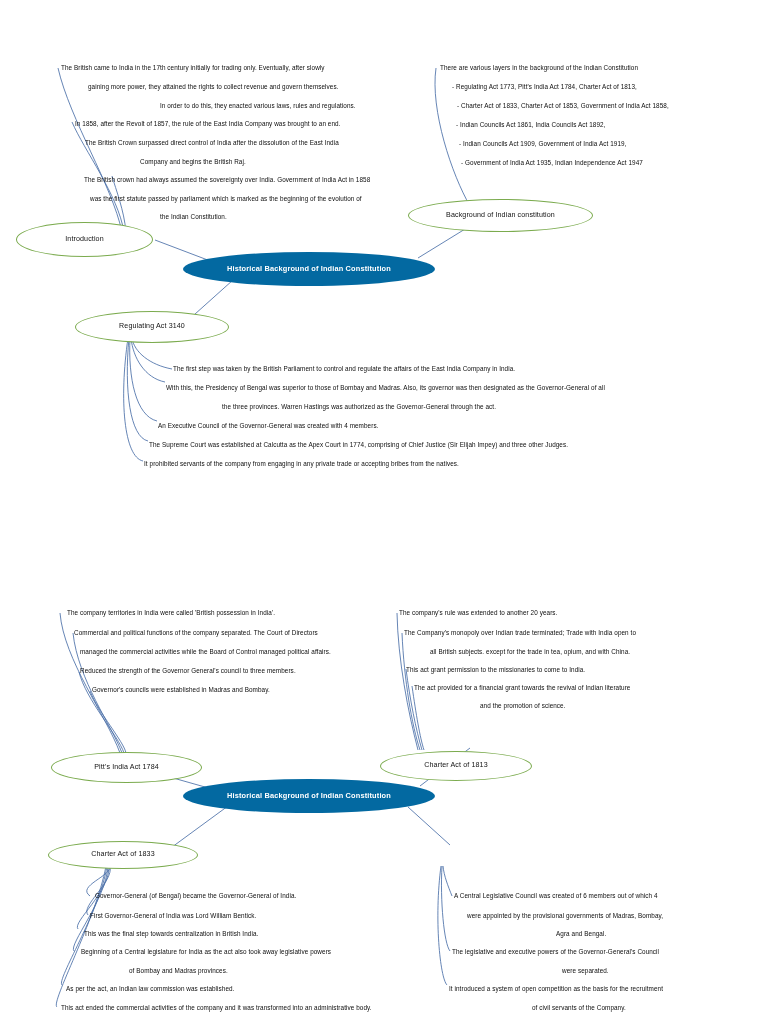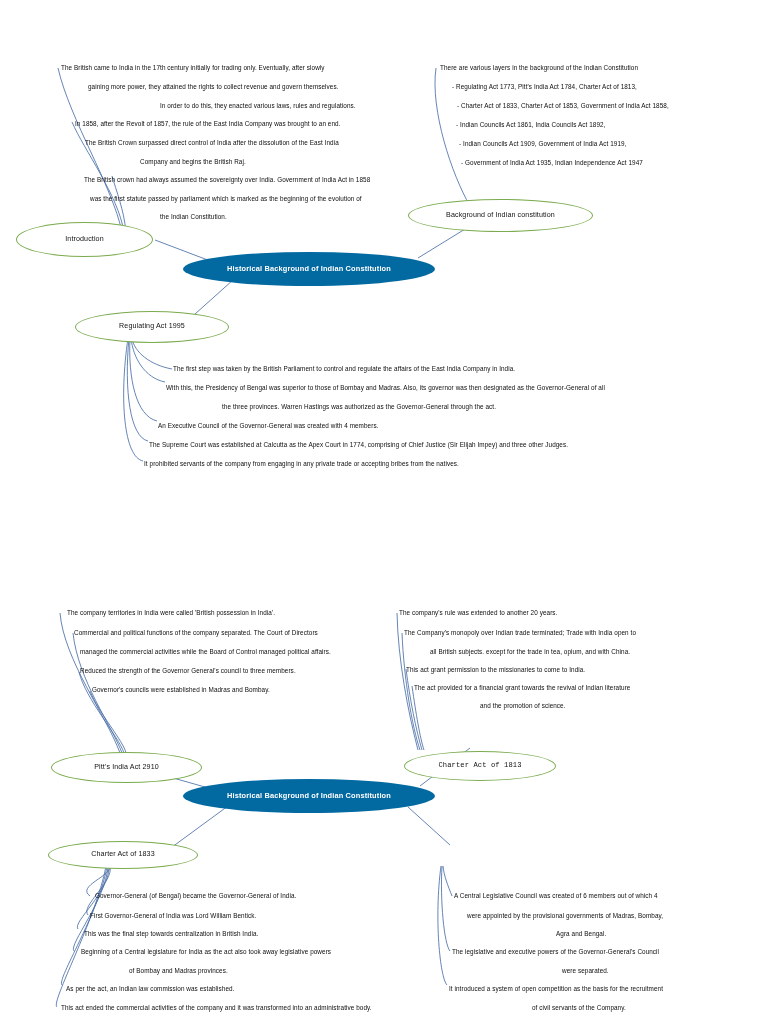--- a/index.html
+++ b/index.html
@@ -120,21 +120,21 @@
 
   <div class="node node-branch" style="left:16px; top:222px; width:137px; height:35px;">
     <span>Introduction</span>
   </div>
 
   <div class="node node-branch" style="left:408px; top:199px; width:185px; height:33px;">
     <span>Background of Indian constitution</span>
   </div>
 
   <div class="node node-branch" style="left:75px; top:311px; width:154px; height:32px;">
-    <span>Regulating Act 1995</span>
+    <span>Regulating Act 3140</span>
   </div>
 
   <div class="leaf" style="left:61px; top:65px;">The British came to India in the 17th century initially for trading only. Eventually, after slowly</div>
   <div class="leaf" style="left:88px; top:84px;">gaining more power, they attained the rights to collect revenue and govern themselves.</div>
   <div class="leaf" style="left:160px; top:103px;">In order to do this, they enacted various laws, rules and regulations.</div>
 
   <div class="leaf" style="left:75px; top:121px;">In 1858, after the Revolt of 1857, the rule of the East India Company was brought to an end.</div>
   <div class="leaf" style="left:85px; top:140px;">The British Crown surpassed direct control of India after the dissolution of the East India</div>
   <div class="leaf" style="left:140px; top:159px;">Company and begins the British Raj.</div>
 
@@ -154,24 +154,24 @@
   <div class="leaf" style="left:222px; top:404px;">the three provinces. Warren Hastings was authorized as the Governor-General through the act.</div>
   <div class="leaf" style="left:158px; top:423px;">An Executive Council of the Governor-General was created with 4 members.</div>
   <div class="leaf" style="left:149px; top:442px;">The Supreme Court was established at Calcutta as the Apex Court in 1774, comprising of Chief Justice (Sir Elijah Impey) and three other Judges.</div>
   <div class="leaf" style="left:144px; top:461px;">It prohibited servants of the company from engaging in any private trade or accepting bribes from the natives.</div>
 
   <div class="node node-central" style="left:183px; top:779px; width:252px; height:34px;">
     <span>Historical Background of Indian Constitution</span>
   </div>
 
   <div class="node node-branch" style="left:51px; top:752px; width:151px; height:31px;">
-    <span>Pitt's India Act 2910</span>
-  </div>
-
-  <div class="node node-branch" style="left:404px; top:751px; width:152px; height:30px;font-family:Liberation Mono, monospace;">
+    <span>Pitt's India Act 1784</span>
+  </div>
+
+  <div class="node node-branch" style="left:380px; top:751px; width:152px; height:30px;">
     <span>Charter Act of 1813</span>
   </div>
 
   <div class="node node-branch" style="left:48px; top:841px; width:150px; height:28px;">
     <span>Charter Act of 1833</span>
   </div>
 
 
   <div class="leaf" style="left:67px; top:610px;">The company territories in India were called 'British possession in India'.</div>
   <div class="leaf" style="left:74px; top:630px;">Commercial and political functions of the company separated. The Court of Directors</div>

